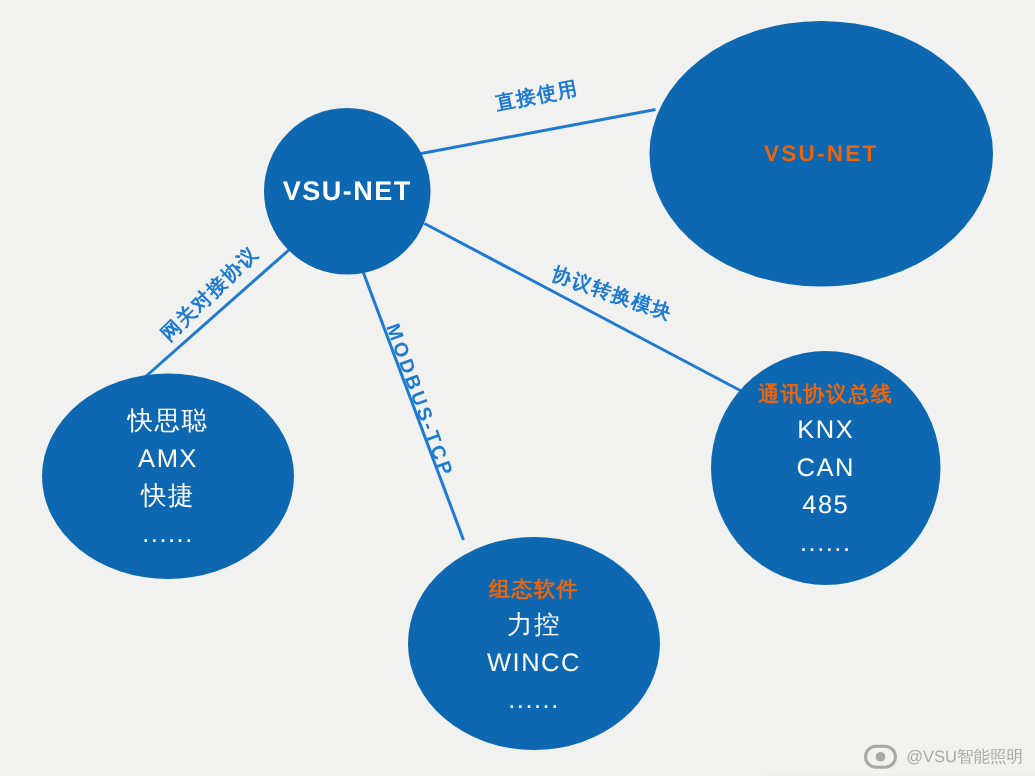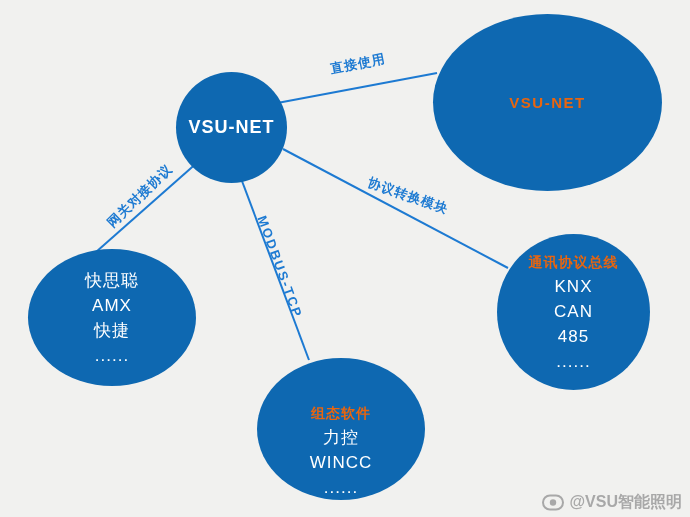--- a/index.html
+++ b/index.html
@@ -17,22 +17,22 @@
 
   .node {
     position:absolute; border-radius:50%;
     background:var(--node-fill,#0e68b1);
     display:flex; flex-direction:column; align-items:center; justify-content:center;
     text-align:center;
   }
   .node-hub   { left:176px; top:72px;  width:111px; height:111px; }
   .node-cloud { left:433px; top:14px;  width:229px; height:177px; }
   .node-cc    { left:28px;  top:249px; width:168px; height:137px; }
-  .node-scada { left:257px; top:358px; width:168px; height:142px;justify-content:flex-end; }
-  .node-bus   { left:497px; top:234px; width:153px; height:156px; }
+  .node-scada { left:272px; top:358px; width:168px; height:142px; }
+  .node-bus   { left:474px; top:234px; width:153px; height:156px; }
 
   .hub-label {
     color:#ffffff; font-weight:bold; font-size:18px; letter-spacing:1px;
   }
   .cloud-title {
     color:var(--accent,#e8650f); font-weight:bold; font-size:15px; letter-spacing:1.5px;
   }
   .group-title {
     color:var(--accent,#e8650f); font-weight:bold; font-size:14px;
     line-height:24px; letter-spacing:1px;
@@ -46,21 +46,21 @@
     font-size:13px; white-space:nowrap; letter-spacing:1px;
   }
   .el-direct    { left:358px; top:64px;  transform:translate(-50%,-50%) rotate(-11deg); }
   .el-gateway   { left:140px; top:196px; transform:translate(-50%,-50%) rotate(-44deg); }
   .el-modbus    { left:280px; top:267px; transform:translate(-50%,-50%) rotate(70deg); letter-spacing:2px; }
   .el-converter { left:408px; top:196px; transform:translate(-50%,-50%) rotate(19deg); }
 
   .watermark {
     position:absolute; right:8px; bottom:4px;
     display:flex; align-items:center; gap:6px;
-    color:var(--watermark,#a8a8a8); font-size:16px; font-weight:bold;margin-top:15px;
+    color:var(--watermark,#a8a8a8); font-size:11px; font-weight:normal;margin-top:15px;
   }
   .watermark svg { display:block; }
 </style>
 </head>
 <body>
 
 <div class="canvas">
 
   <svg class="edges" viewBox="0 0 690 517" xmlns="http://www.w3.org/2000/svg">
     <line x1="272" y1="104" x2="437" y2="73"></line>

